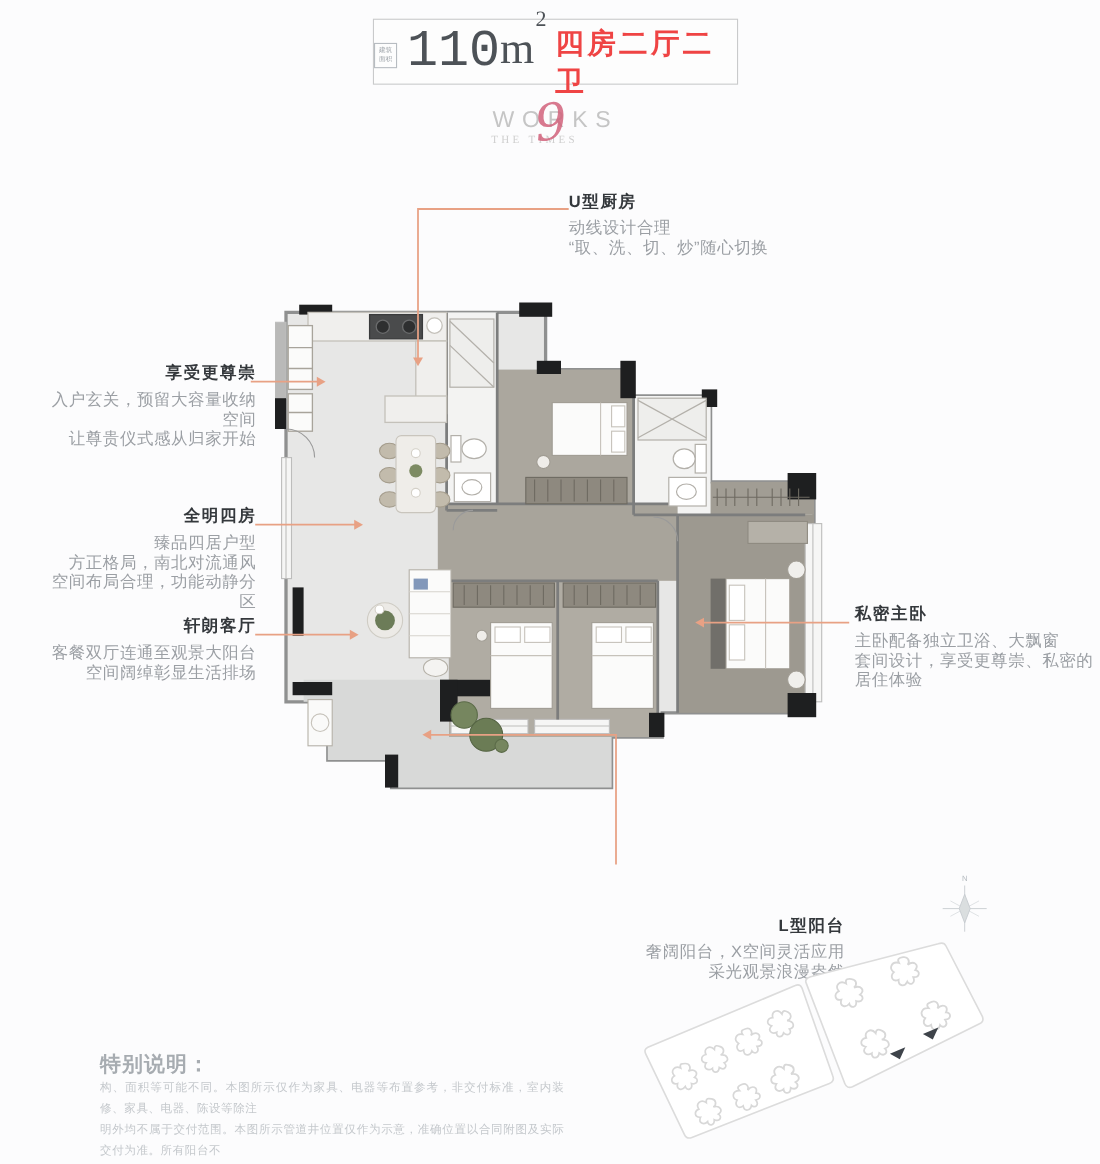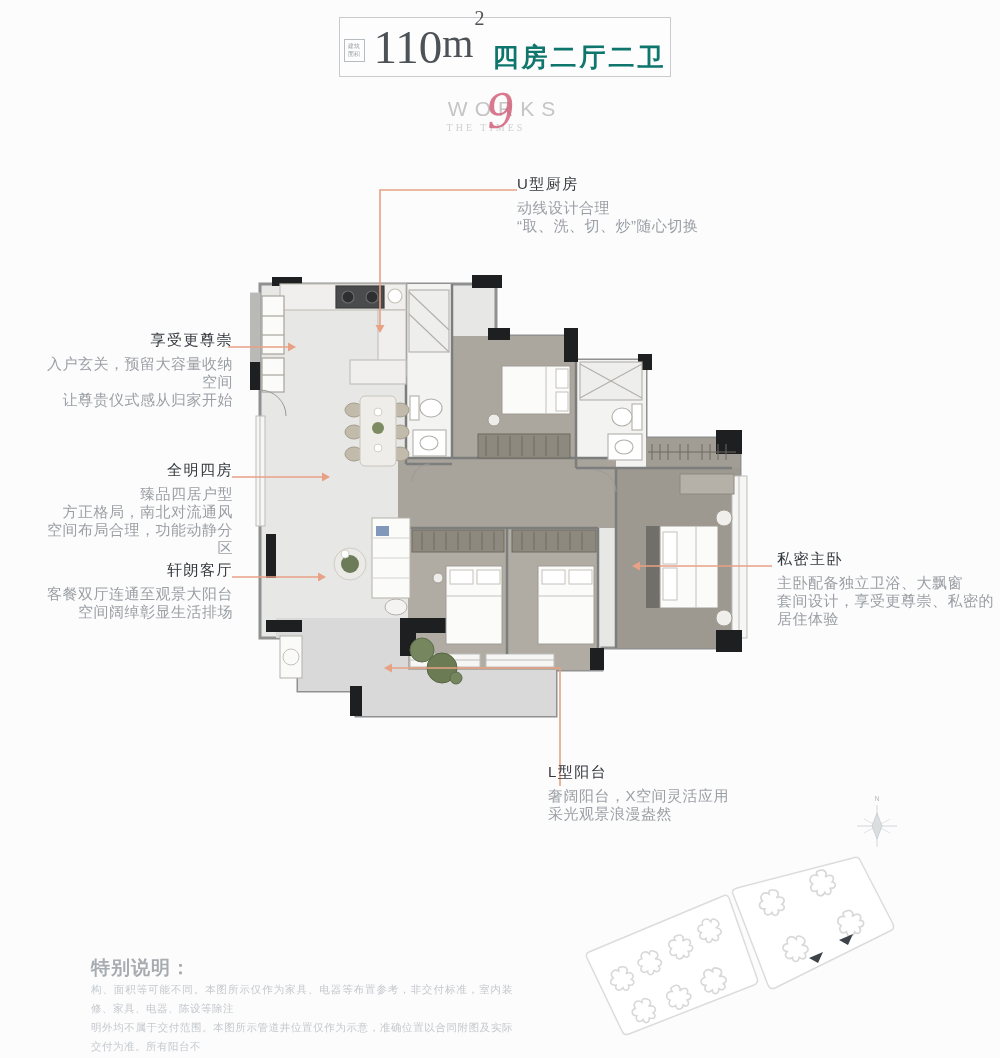--- a/index.html
+++ b/index.html
@@ -6,47 +6,47 @@
   body{width:1000px;height:1058px;position:relative;background:#fcfcfd;
        font-family:"Liberation Sans",sans-serif;overflow:hidden;}
   .abs{position:absolute;}
 
   
   .title-box{left:339px;top:17px;width:330px;height:58px;border:1px solid #c9cacb;
     background:#fdfdfd;display:flex;align-items:center;justify-content:center;gap:9px;}
   .stamp{width:19px;height:21px;border:1px solid #b7bcc1;display:flex;flex-direction:column;
     align-items:center;justify-content:center;font-size:6px;line-height:1.35;color:#9aa0a6;
     margin-top:6px;flex:none;}
-  .area-num{font-family:Liberation Serif, serif;font-size:47px;color:#4d5257;line-height:1;}
+  .area-num{font-family:Liberation Mono, monospace;font-size:47px;color:#4d5257;line-height:1;}
   .area-unit{font-family:"Liberation Serif",serif;font-size:40px;color:#4d5257;line-height:1;}
   .area-sup{font-family:"Liberation Serif",serif;font-size:20px;color:#4d5257;
     position:relative;top:-17px;left:1px;}
-  .layout-txt{font-size:26px;font-weight:700;color:#0f766e;letter-spacing:3px;margin-top:20px;}
+  .layout-txt{font-size:26px;font-weight:700;color:#ef4444;letter-spacing:3px;margin-top:20px;}
 
   
   .logo{left:420px;top:98px;width:170px;height:55px;text-align:center;}
   .logo-top{font-family:Liberation Sans, sans-serif;font-size:21px;letter-spacing:7px;
     color:#c5c5c5;line-height:1;}
   .logo-bottom{font-family:"Liberation Serif",serif;font-size:10px;letter-spacing:3px;
     color:#cfcfcf;margin-top:3px;margin-right:38px;text-align:center;}
   .logo-script{position:absolute;left:66px;top:-10px;font-family:"DejaVu Serif",serif;
     font-style:italic;font-size:46px;color:#d2637c;opacity:.85;transform:rotate(-6deg);
     line-height:1;}
 
   
   .callout{line-height:1;}
-  .co-title{font-size:15px;font-weight:400;color:#34383c;letter-spacing:1.5px;margin-bottom:8px;}
+  .co-title{font-size:15px;font-weight:700;color:#34383c;letter-spacing:1.5px;margin-bottom:8px;}
   .co-line{font-size:15px;color:#9b9fa4;line-height:18px;letter-spacing:.5px;}
   .co-right{text-align:right;}
   .co-kitchen{left:517px;top:176px;width:220px;}
   .co-entry{left:37px;top:332px;width:196px;}
   .co-rooms{left:37px;top:462px;width:196px;}
   .co-living{left:37px;top:562px;width:196px;}
   .co-master{left:777px;top:551px;width:218px;}
-  .co-balcony{left:548px;top:764px;width:220px;}
+  .co-balcony{left:548px;top:834px;width:220px;text-align:right;}
 
   
   .notes-title{left:91px;top:955px;font-size:19px;font-weight:700;color:#a7acb1;
     letter-spacing:1px;}
   .notes-body{left:91px;top:980px;width:422px;font-size:10.5px;color:#c4c8cc;
     line-height:19px;text-align:justify;letter-spacing:.5px;}
 
   
   .fp{left:250px;top:266px;width:500px;height:472px;}
   .leaders{left:0;top:0;width:1000px;height:1058px;pointer-events:none;}

